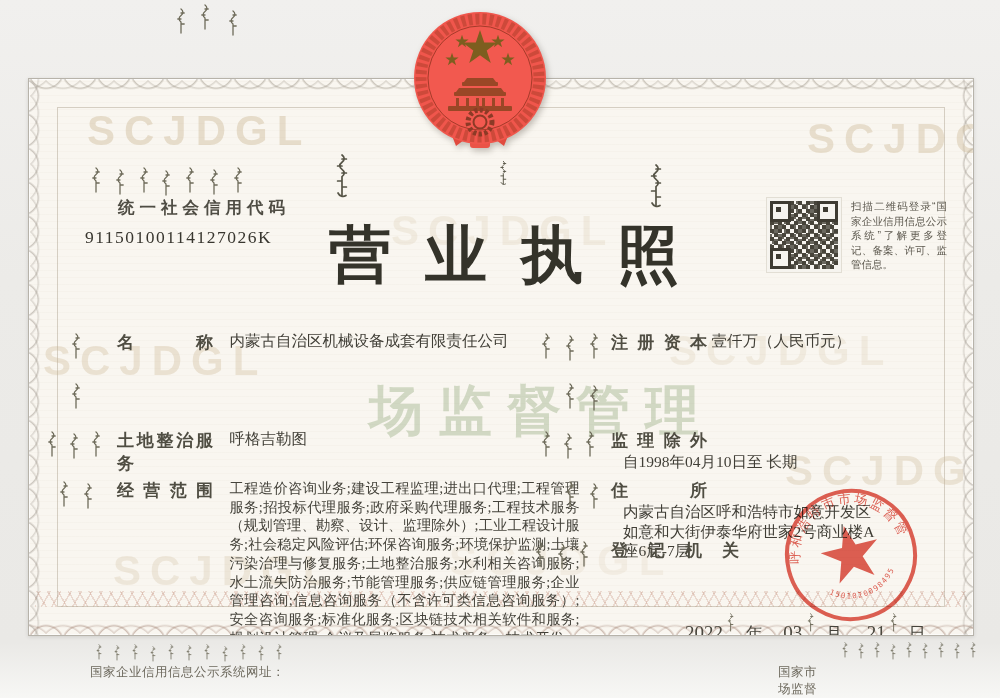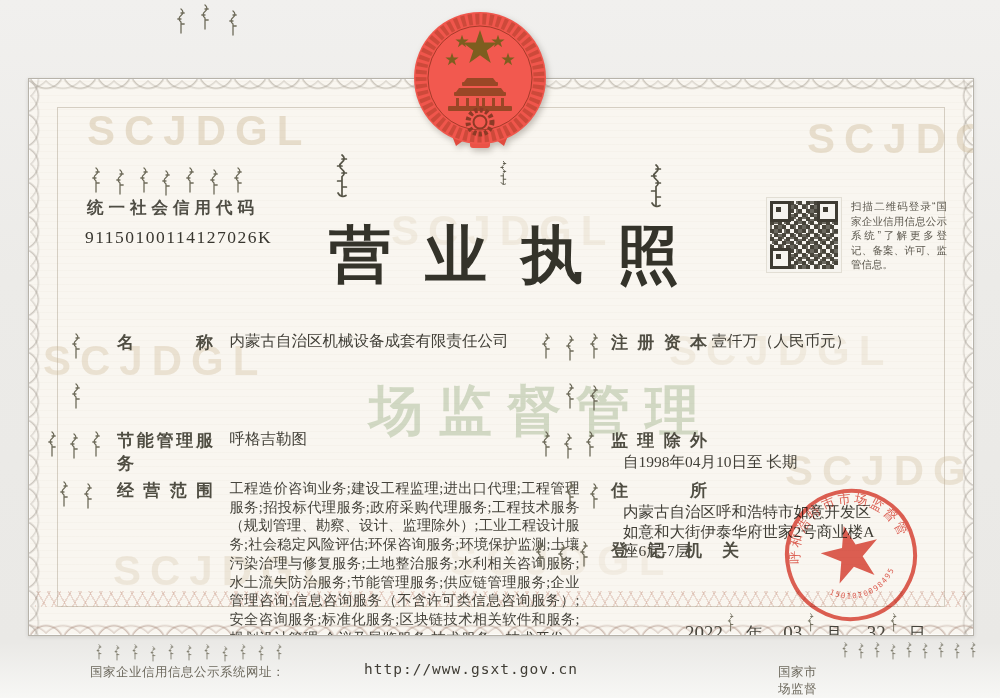--- a/index.html
+++ b/index.html
@@ -45,21 +45,21 @@
       radial-gradient(circle at 38px 17px, transparent 16px, rgba(150,142,132,.45) 17px, transparent 19px) 0 0/30px 34px repeat-y,
       radial-gradient(circle at 44px 17px, transparent 22px, rgba(150,142,132,.3) 23px, transparent 25px) 0 17px/30px 34px repeat-y;}
 
   
   .wm{position:absolute;font-weight:bold;letter-spacing:9px;color:#c9b astelle;}
   .wm-t{font-size:42px;color:rgba(203,182,146,1);}
   .wm-g{font-size:54px;letter-spacing:15px;color:rgba(120,150,95,1);font-weight:bold;}
 
   
   .abs{position:absolute;}
-  .credit-label{font-size:16.5px;font-weight:bold;letter-spacing:5px;color:#4f4d44;}
+  .credit-label{font-size:16.5px;font-weight:bold;letter-spacing:5px;color:#4f4d44;margin-left:31px;}
   .credit-code{font-size:17.5px;font-family:"Liberation Serif","DejaVu Serif",serif;color:#38362f;letter-spacing:1.5px;}
   .doc-title{font-size:62px;font-weight:900;letter-spacing:34px;color:#34332a;white-space:nowrap;}
   .flabel{display:inline-block;font-weight:bold;color:#4f4d42;font-size:17px;
     text-align:justify;text-align-last:justify;vertical-align:top;}
   .fvalue{display:inline-block;font-family:"Liberation Serif","DejaVu Serif",serif;color:#403e36;
     font-size:15.5px;vertical-align:top;line-height:1.3;}
   .scope{font-size:14.3px;line-height:18.7px;text-align:justify;color:#45433b;}
   .addr{line-height:19.5px;}
   .date-txt{font-family:"Liberation Serif","DejaVu Serif",serif;color:#4a473e;font-size:19px;}
   .date-unit{font-size:17px;color:#45433b;font-family:"Liberation Serif","DejaVu Serif",serif;}
@@ -169,21 +169,21 @@
     <svg class="mg-svg" style="left:42px;top:304px" width="20" height="28">
         <use href="#mg"></use>
       </svg>
 
     <svg class="mg-svg" style="left:18px;top:352px" width="70" height="28">
       <use href="#mg" x="0"></use>
         <use href="#mg" x="22" y="2"></use>
         <use href="#mg" x="44"></use>
     </svg>
     <div class="abs" style="left:88px;top:350px">
-      <span class="flabel" style="width:96px">节能管理服务</span>
+      <span class="flabel" style="width:96px">土地整治服务</span>
       <span class="fvalue" style="margin-left:12px;width:370px">呼格吉勒图</span>
     </div>
 
     <svg class="mg-svg" style="left:30px;top:402px" width="50" height="28">
       <use href="#mg" x="0"></use>
         <use href="#mg" x="24" y="2"></use>
     </svg>
     <div class="abs" style="left:88px;top:400px">
       <span class="flabel" style="width:96px">经营范围</span>
       <span class="fvalue scope" style="margin-left:12px;width:350px">工程造价咨询业务;建设工程监理;进出口代理;工程管理服务;招投标代理服务;政府采购代理服务;工程技术服务（规划管理、勘察、设计、监理除外）;工业工程设计服务;社会稳定风险评估;环保咨询服务;环境保护监测;土壤污染治理与修复服务;土地整治服务;水利相关咨询服务;水土流失防治服务;节能管理服务;供应链管理服务;企业管理咨询;信息咨询服务（不含许可类信息咨询服务）;安全咨询服务;标准化服务;区块链技术相关软件和服务;规划设计管理;会议及展览服务;技术服务、技术开发、技术咨询、技术交流、技术转让、技术推广;建筑材料销售;机械设备销售;电子产品销售;非居住房地产租赁 （依法须经批准的项目，经相关部门批准后方可开展经营活动）〓</span>
@@ -249,21 +249,21 @@
       <span class="date-txt">2022</span>
       <svg class="mg-svg" style="position:relative;top:-6px" width="14" height="20">
           <use href="#mg" transform="scale(.72)"></use>
         </svg>
       <span class="date-unit">年</span>
       <span class="date-txt" style="margin-left:16px">03</span>
       <svg class="mg-svg" style="position:relative;top:-6px" width="14" height="20">
           <use href="#mg" transform="scale(.72)"></use>
         </svg>
       <span class="date-unit">月</span>
-      <span class="date-txt" style="margin-left:20px">32</span>
+      <span class="date-txt" style="margin-left:20px">21</span>
       <svg class="mg-svg" style="position:relative;top:-6px" width="14" height="20">
           <use href="#mg" transform="scale(.72)"></use>
         </svg>
       <span class="date-unit">日</span>
     </div>
   </div>
 
   <svg class="abs" style="left:404px;top:6px;filter:drop-shadow(2px 3px 3px rgba(90,80,70,.35))" width="152" height="152" viewBox="0 0 152 152">
 
     <path d="M38 104 L52 140 L68 128 L56 100 Z" fill="#e14a3e"></path>
@@ -307,21 +307,20 @@
     <use href="#mg" transform="translate(54,2) scale(.6)"></use>
       <use href="#mg" transform="translate(72,0) scale(.6)"></use>
       <use href="#mg" transform="translate(90,1) scale(.6)"></use>
     <use href="#mg" transform="translate(108,0) scale(.6)"></use>
       <use href="#mg" transform="translate(126,2) scale(.6)"></use>
       <use href="#mg" transform="translate(144,0) scale(.6)"></use>
     <use href="#mg" transform="translate(162,1) scale(.6)"></use>
       <use href="#mg" transform="translate(180,0) scale(.6)"></use>
   </svg>
   <div class="abs footer-label" style="left:90px;top:664px">国家企业信用信息公示系统网址：</div>
-  <div class="abs footer-url" style="left:364px;top:661px">http://www.gsxt.gov.cn</div>
 
   <svg class="mg-svg" style="left:842px;top:642px" width="150" height="18">
     <use href="#mg" transform="scale(.6)" x="0"></use>
       <use href="#mg" transform="translate(16,1) scale(.6)"></use>
       <use href="#mg" transform="translate(32,0) scale(.6)"></use>
     <use href="#mg" transform="translate(48,2) scale(.6)"></use>
       <use href="#mg" transform="translate(64,0) scale(.6)"></use>
       <use href="#mg" transform="translate(80,1) scale(.6)"></use>
     <use href="#mg" transform="translate(96,0) scale(.6)"></use>
       <use href="#mg" transform="translate(112,1) scale(.6)"></use>

